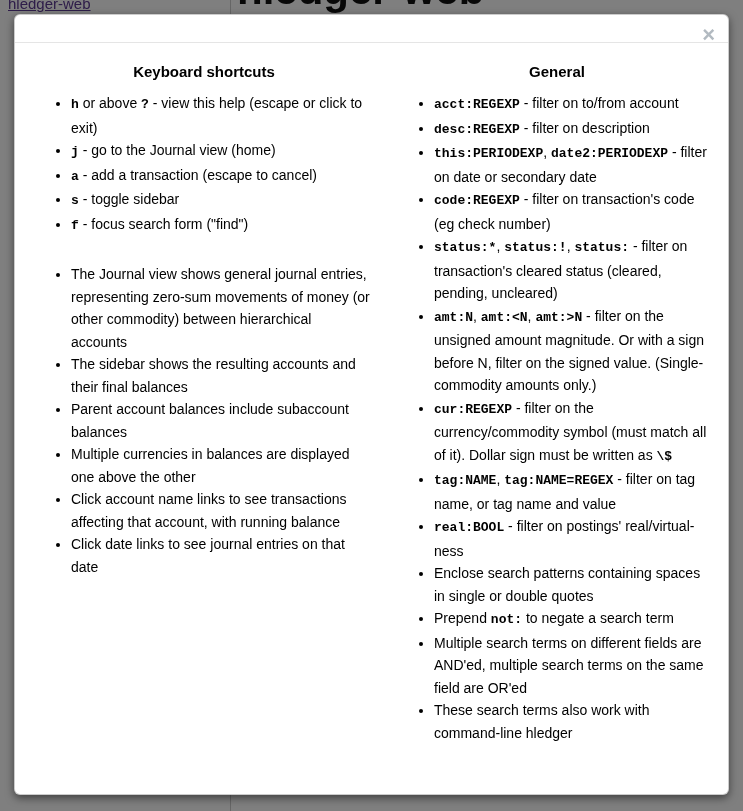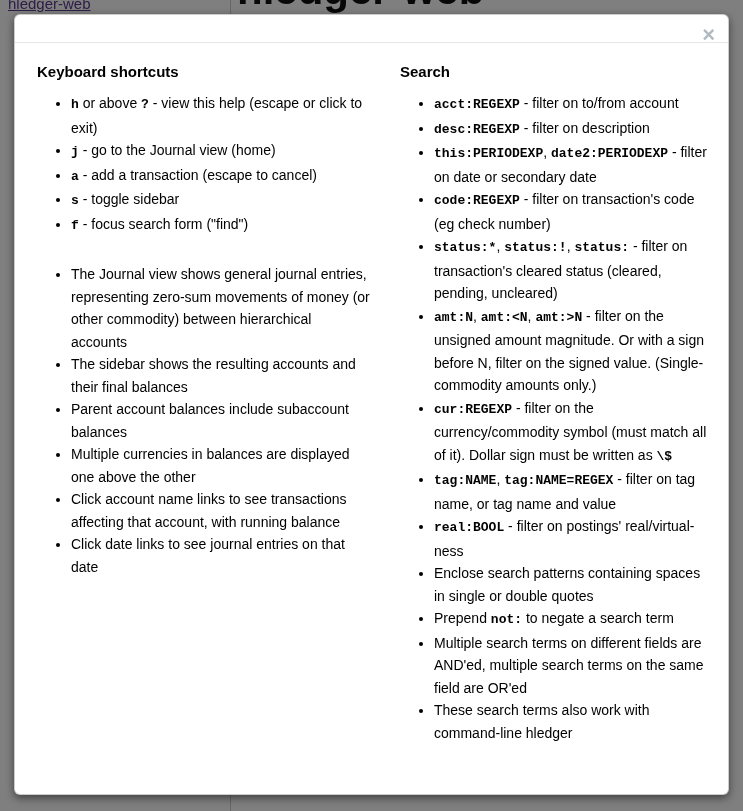--- a/index.html
+++ b/index.html
@@ -63,20 +63,21 @@
   .modal-body {
     padding: 0 14px 0 8px;
     display: grid;
     grid-template-columns: 348px 1fr;
     column-gap: 15px;
   }
   .col { min-width: 0; padding-left: 14px; }
   .col h4 {
     font-size: 15px; font-weight: bold; color: #000;
     margin: 20px 0 12px;
+    text-align: center;
   }
   .col ul {
     margin: 12px 0 26px;
     padding-left: 34px;
   }
   .col li {
     font-size: 14px;
     line-height: 22.5px;
     color: #000;
   }
@@ -115,21 +116,21 @@
       <ul>
           <li><span>The Journal view shows general journal entries, representing zero-sum movements of money (or other commodity) between hierarchical accounts</span></li>
           <li><span>The sidebar shows the resulting accounts and their final balances</span></li>
           <li><span>Parent account balances include subaccount balances</span></li>
           <li><span>Multiple currencies in balances are displayed one above the other</span></li>
           <li><span>Click account name links to see transactions affecting that account, with running balance</span></li>
           <li><span>Click date links to see journal entries on that date</span></li>
         </ul>
     </div>
     <div class="col">
-      <h4>Search</h4>
+      <h4>General</h4>
       <ul>
           <li><code>acct:REGEXP</code><span> - filter on to/from account</span></li>
           <li><code>desc:REGEXP</code><span> - filter on description</span></li>
           <li><code>this:PERIODEXP</code><span>, </span><code>date2:PERIODEXP</code><span> - filter on date or secondary date</span></li>
           <li><code>code:REGEXP</code><span> - filter on transaction's code (eg check number)</span></li>
           <li><code>status:*</code><span>, </span><code>status:!</code><span>, </span><code>status:</code><span> - filter on transaction's cleared status (cleared, pending, uncleared)</span></li>
           <li><code>amt:N</code><span>, </span><code>amt:&lt;N</code><span>, </span><code>amt:&gt;N</code><span> - filter on the unsigned amount magnitude. Or with a sign before N, filter on the signed value. (Single-commodity amounts only.)</span></li>
           <li><code>cur:REGEXP</code><span> - filter on the currency/commodity symbol (must match all of it). Dollar sign must be written as </span><code>\$</code></li>
           <li><code>tag:NAME</code><span>, </span><code>tag:NAME=REGEX</code><span> - filter on tag name, or tag name and value</span></li>
           <li><code>real:BOOL</code><span> - filter on postings' real/virtual-ness</span></li>

